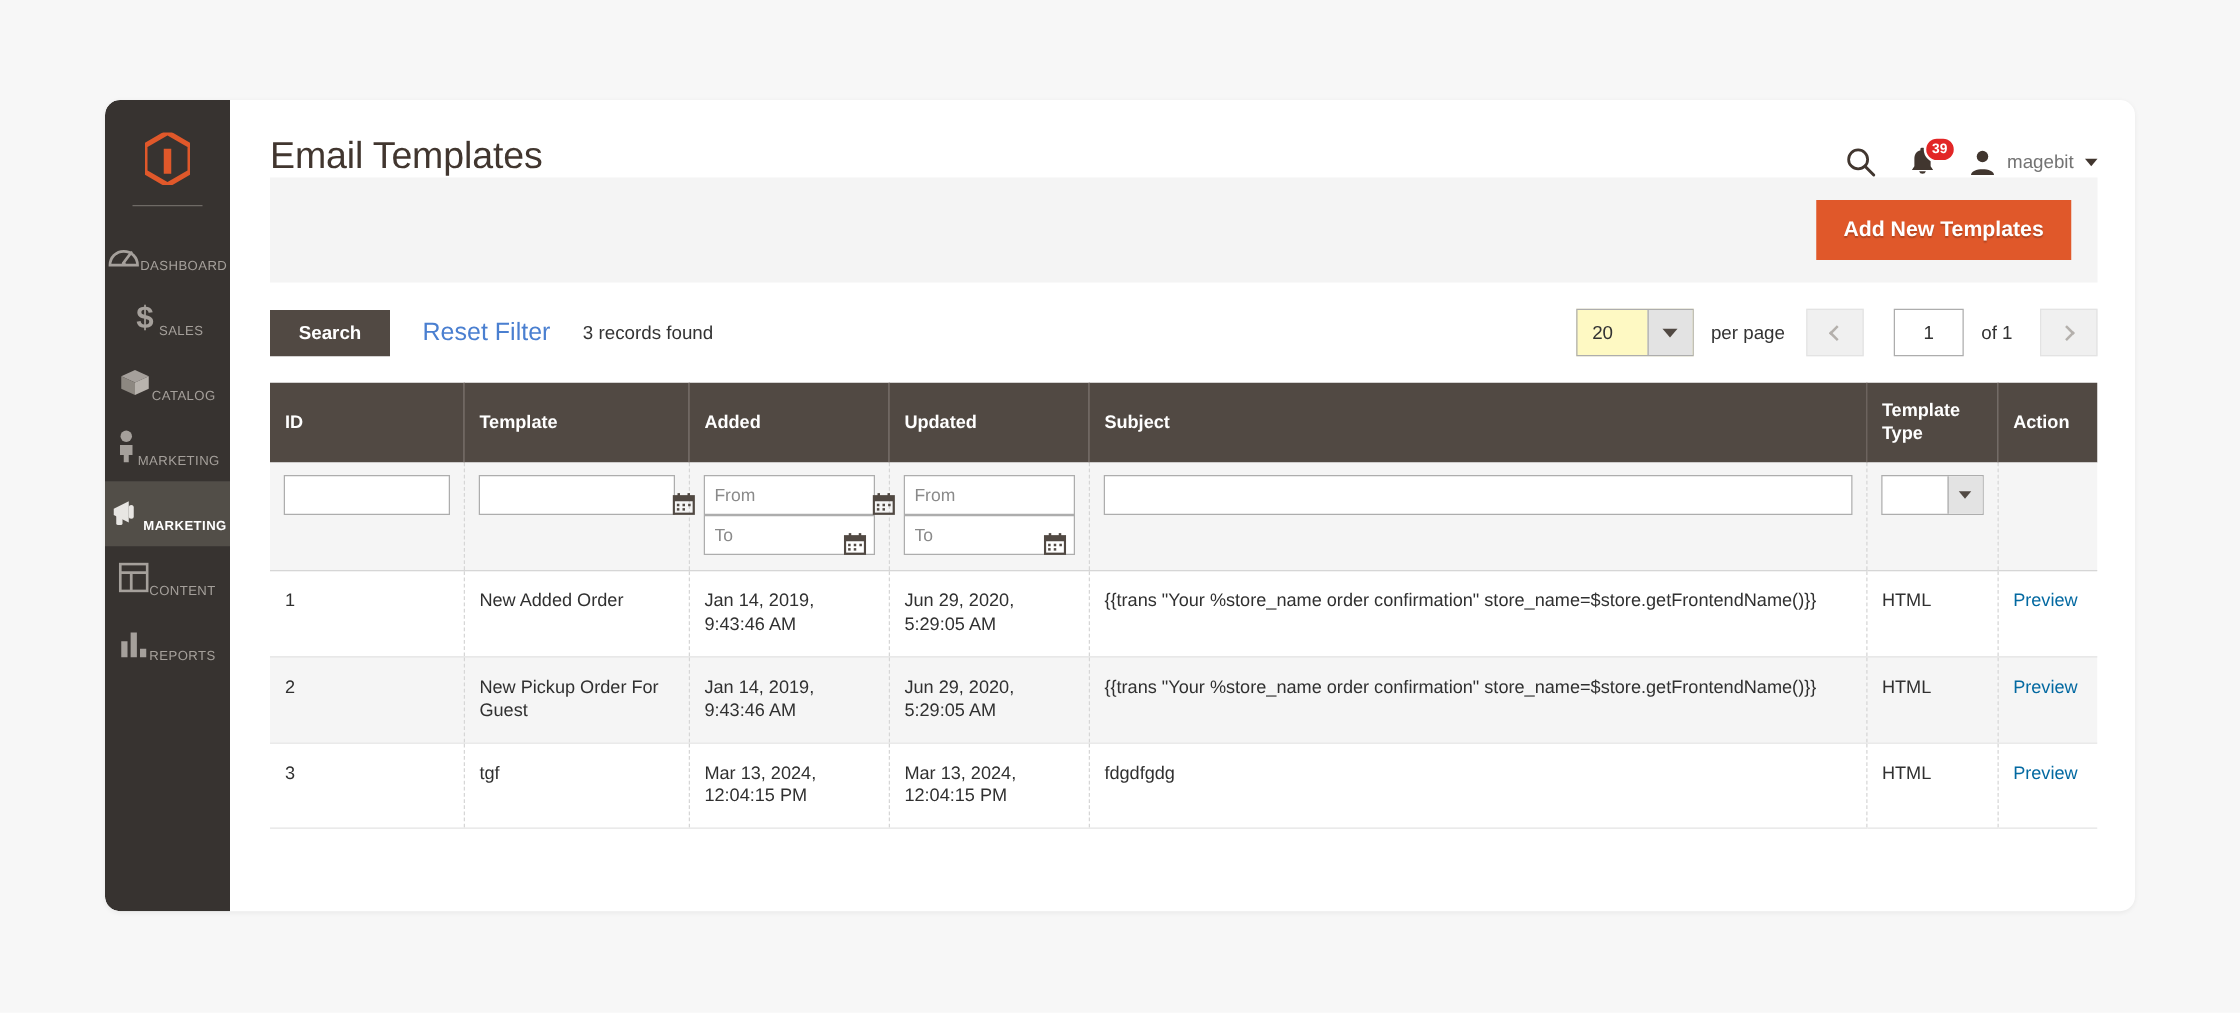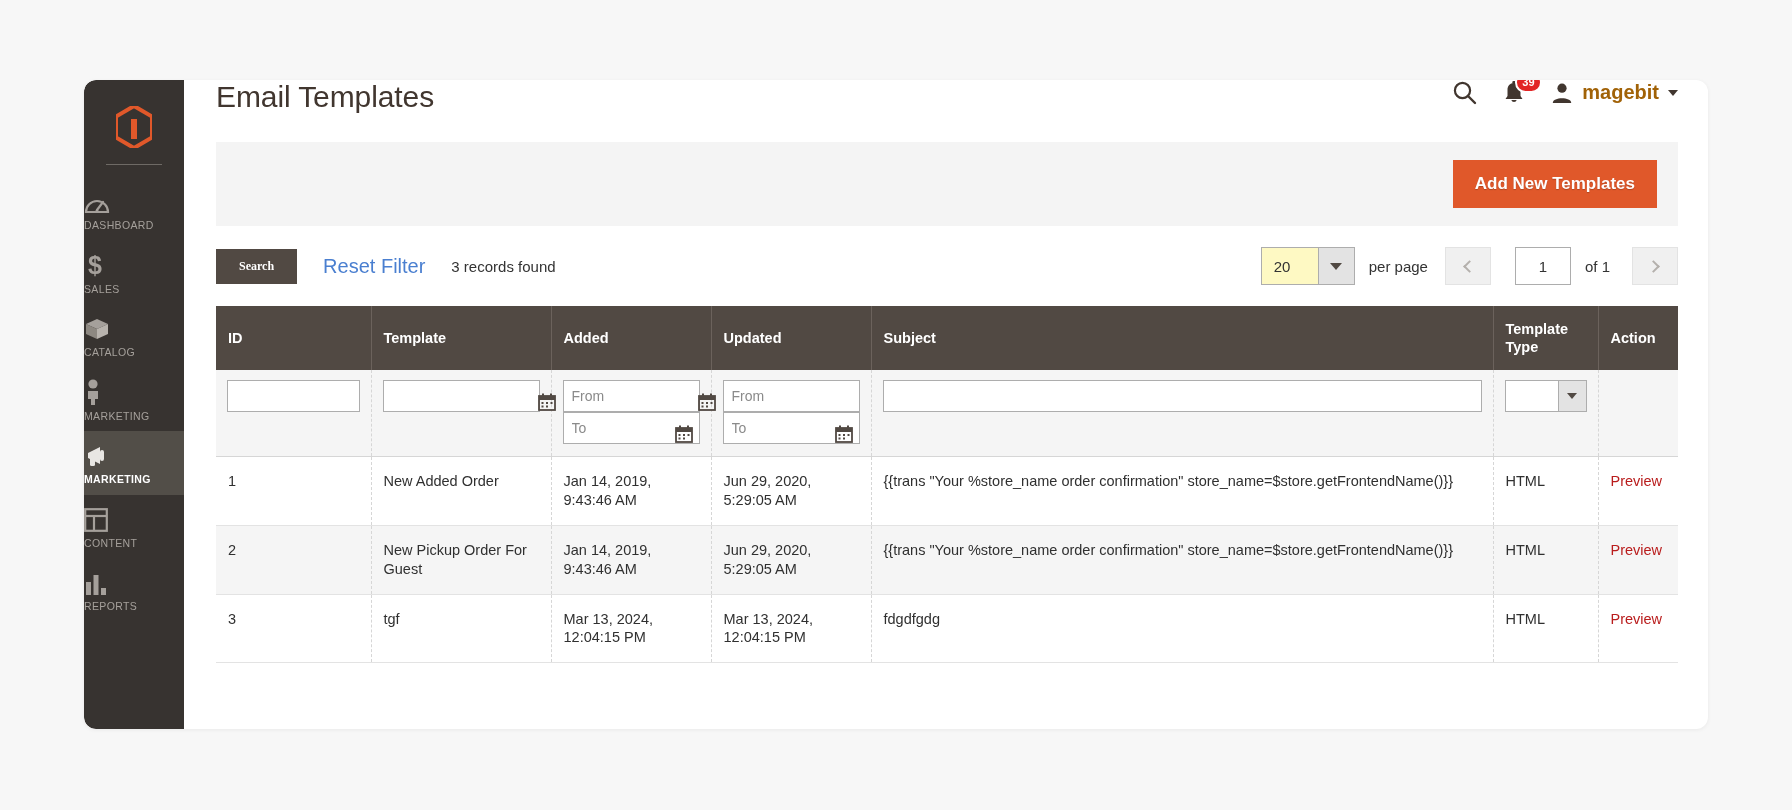--- a/index.html
+++ b/index.html
@@ -32,22 +32,22 @@
   .logo-wrap {
     height: 74px;
     display: flex; align-items: center; justify-content: center;
   }
   .logo-hex { width: 36px; height: 42px; display:block; }
   .logo-sep {
     width: 56px; height: 1px; background: #6e6a65;
     margin: 0 auto 12px auto;
   }
   .nav-item {
-    display: flex; flex-direction: column;
-    align-items: flex-start; justify-content: center;
+    display: flex; flex-direction: row;
+    align-items: flex-end; justify-content: center;
     padding: 11px 0 9px 0;
     cursor: pointer;
     user-select: none;
   }
   .nav-item.active { background: #524e48; }
   .nav-ico {
     height: 26px; display: flex; align-items: flex-end; justify-content: center;
     margin-bottom: 6px;
   }
   .nav-ico svg { display: block; }
@@ -63,21 +63,21 @@
   
   .main {
     flex: 1 1 auto;
     display: flex; flex-direction: column;
     min-width: 0;
     padding: 0 30px 0 32px;
     position: relative;
   }
   .topbar {
     height: 62px;
-    display: flex; align-items: flex-start;
+    display: flex; align-items: flex-end;
     justify-content: space-between;
     flex: 0 0 62px;
   }
   .page-title {
     font-size: 30px;
     color: #41362f;
     font-weight: normal;
     letter-spacing: -0.1px;
   }
   .top-actions { display: flex; align-items: center; gap: 26px; }
@@ -91,21 +91,21 @@
     min-width: 22px; height: 21px;
     border-radius: 11px;
     display: flex; align-items: center; justify-content: center;
     padding: 0 5px;
     border: 2px solid #fff;
   }
   .user-menu {
     display: flex; align-items: center; gap: 9px;
     cursor: pointer;
   }
-  .user-name { font-size: 20px; color: #a16207; font-weight: bold; }
+  .user-name { font-size: 15px; color: #737373; }
   .caret-down {
     width: 0; height: 0;
     border-left: 5px solid transparent;
     border-right: 5px solid transparent;
     border-top: 6px solid #41362f;
   }
 
   
   .action-panel {
     background: #f4f4f4;
@@ -130,24 +130,24 @@
     display: flex; align-items: center;
     justify-content: space-between;
     height: 80px;
     flex: 0 0 80px;
   }
   .toolbar-left { display: flex; align-items: center; gap: 26px; }
   .btn-search {
     background: #514943;
     color: #fff;
     border: none;
-    font-size: 12px; font-weight: bold;
+    font-size: 15px; font-weight: bold;
     padding: 10px 23px;
     cursor: pointer;
-    font-family: Liberation Serif, serif;
+    font-family: Liberation Sans, sans-serif;
   }
   .link-blue {
     color: #4a7fd0;
     font-size: 20px;
     cursor: pointer;
     text-decoration: none;
   }
   .records-found { font-size: 15px; color: #333; }
 
   .toolbar-right { display: flex; align-items: center; gap: 0; }
@@ -273,21 +273,21 @@
     color: #303030;
     padding: 15px 12px;
     vertical-align: top;
     border-right: 1px dashed #d6d6d6;
     border-bottom: 1px solid #e3e3e3;
     line-height: 1.3;
     word-wrap: break-word;
   }
   tbody.data tr td:last-child { border-right: none; }
   tbody.data tr.alt td { background: #f5f5f5; }
-  .preview-link { color: #b91c1c; cursor: pointer; text-decoration: none; text-align: right; }
+  .preview-link { color: #0369a1; cursor: pointer; text-decoration: none; text-align: right; }
 </style>
 </head>
 <body>
 
 <div id="app">
 
   <nav class="sidebar">
     <div class="logo-wrap">
       <svg class="logo-hex" viewBox="0 0 36 42">
         <path d="M18 0 L36 10.5 L36 31.5 L18 42 L0 31.5 L0 10.5 Z" fill="none" stroke="#e0582a" stroke-width="4"></path>

